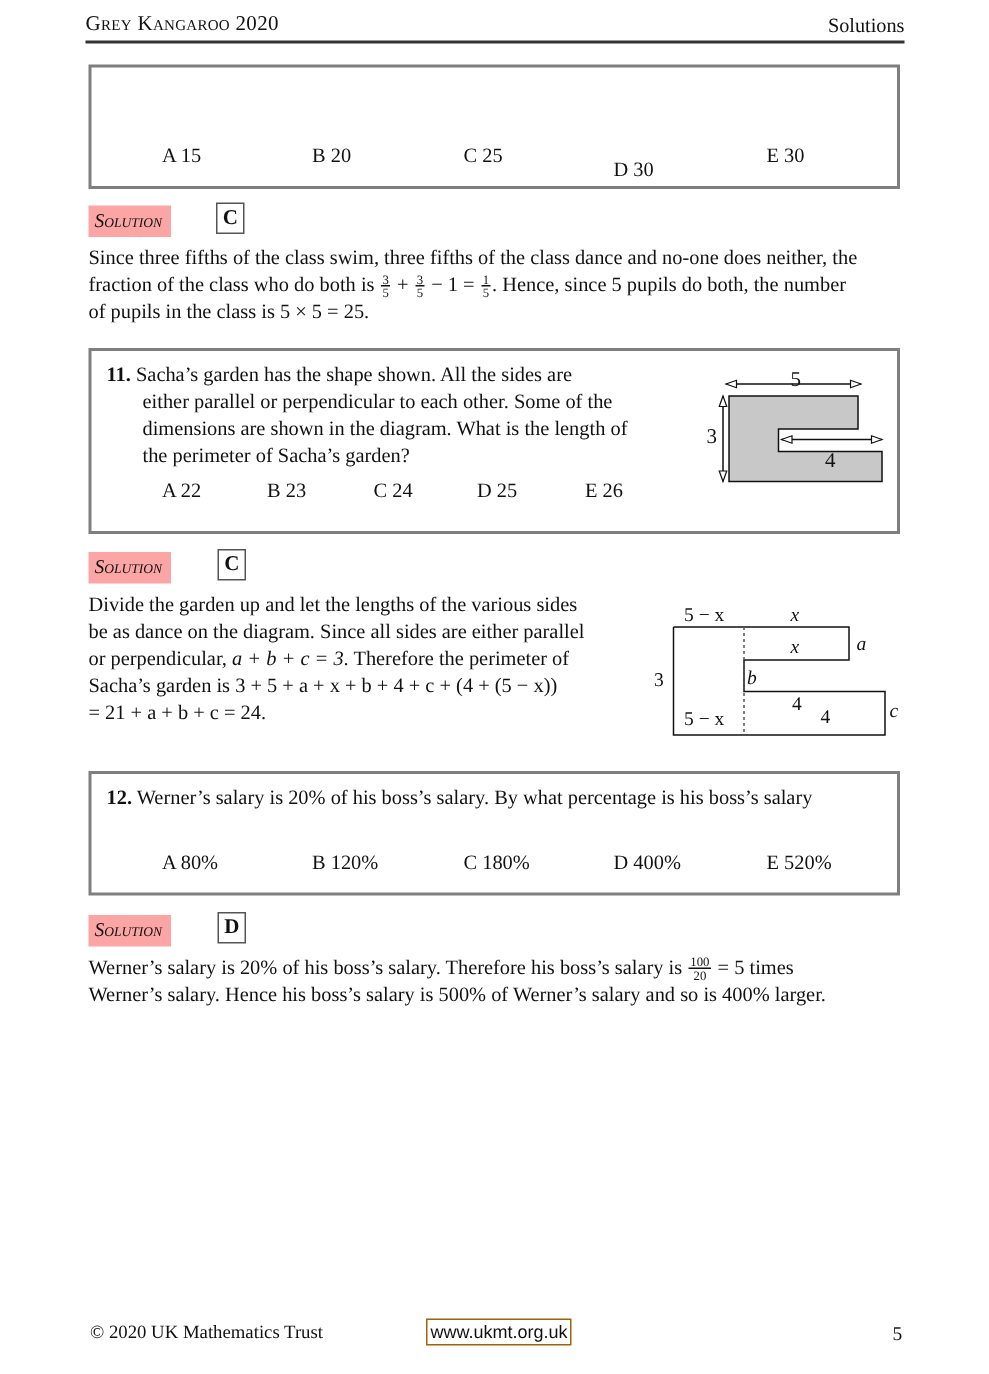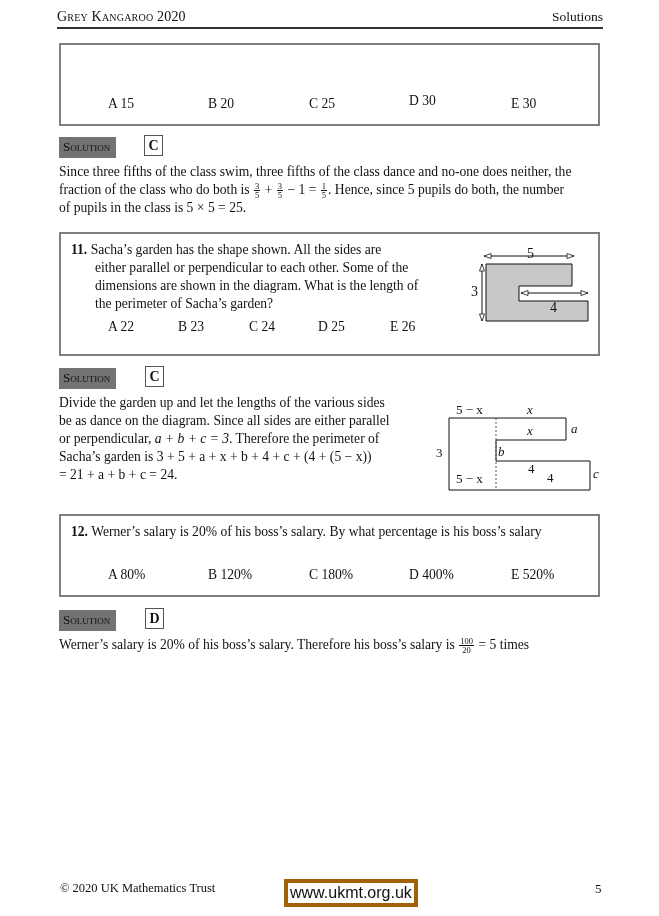--- a/index.html
+++ b/index.html
@@ -8,46 +8,46 @@
   .abs { position:absolute; }
   .header-left { left:57px; top:9px; font-size:14px; font-variant:small-caps; letter-spacing:0.2px; }
   .header-right { right:56px; top:9px; font-size:13.5px; }
   .header-rule { left:57px; top:27px; width:546px; height:2px; background:#333; }
 
   .qbox { left:59px; width:541px; border:2px solid #7f7f7f; box-sizing:border-box; }
   .qnum { font-weight:bold; }
   .qtext { line-height:18px; }
   .opt { position:absolute; white-space:nowrap; }
 
-  .sol-tag { background:#737373; font-variant:small-caps; font-size:13px; padding:2px 6px 3px 4px; }
+  .sol-tag { background:#fca5a5; font-variant:small-caps; font-size:13px; padding:2px 6px 3px 4px;font-style:italic; }
   .sol-ans { border:1px solid #555; font-weight:bold; font-size:14px; width:17px; height:19px;
              text-align:center; line-height:19px; background:#fff; }
   .para { line-height:18px; text-align:justify; }
   .frac { display:inline-block; vertical-align:middle; text-align:center; font-size:8.5px; line-height:8px; margin:0 1px; }
   .frac .n { display:block; border-bottom:0.8px solid #111; padding:0 1px; }
   .frac .d { display:block; }
   i.v { font-style:italic; }
 
   .footer-left { left:60px; top:881px; font-size:12.5px; }
-  .footer-link { left:284px; top:879px; font-family:"Liberation Sans", sans-serif; font-size:16px;
-                 border:4px solid #a16207; padding:1px 2px; color:#111; text-decoration:none; }
+  .footer-link { left:284px; top:879px; font-family:"Liberation Sans", sans-serif; font-size:12px;
+                 border:1px solid #a16207; padding:1px 2px; color:#111; text-decoration:none; }
   .footer-page { left:595px; top:881px; font-size:13px; }
 </style>
 </head>
 <body>
 
 <div class="abs header-left">Grey Kangaroo 2020</div>
 <div class="abs header-right">Solutions</div>
 <div class="abs header-rule"></div>
 
 <div class="abs qbox" style="top:43px;height:83px;">
   <span class="opt" style="left:47px;top:51px;">A  15</span>
   <span class="opt" style="left:147px;top:51px;">B  20</span>
   <span class="opt" style="left:248px;top:51px;">C  25</span>
-  <span class="opt" style="left:348px;top:48px;">D  30</span>
+  <span class="opt" style="left:348px;top:60px;">D  30</span>
   <span class="opt" style="left:450px;top:51px;">E  30</span>
 </div>
 
 <span class="abs sol-tag" style="left:59px;top:137px;">Solution</span>
 <span class="abs sol-ans" style="left:144px;top:135px;">C</span>
 <div class="abs para" style="left:59px;top:163px;width:545px;">
   <span>Since three fifths of the class swim, three fifths of the class dance and no-one does neither, the</span><br>
   <span>fraction of the class who do both is</span>
   <span class="frac"><span class="n">3</span><span class="d">5</span></span>
   <span>+</span>
@@ -128,17 +128,18 @@
   <span class="opt" style="left:348px;top:51px;">D  400%</span>
   <span class="opt" style="left:450px;top:51px;">E  520%</span>
 </div>
 
 <span class="abs sol-tag" style="left:59px;top:610px;">Solution</span>
 <span class="abs sol-ans" style="left:145px;top:608px;">D</span>
 <div class="abs para" style="left:59px;top:636px;width:545px;">
   <span>Werner’s salary is 20% of his boss’s salary.  Therefore his boss’s salary is</span>
   <span class="frac"><span class="n">100</span><span class="d">20</span></span>
   <span>= 5 times</span><br>
+  <span>Werner’s salary. Hence his boss’s salary is 500% of Werner’s salary and so is 400% larger.</span>
 </div>
 
 <span class="abs footer-left">© 2020 UK Mathematics Trust</span>
 <a class="abs footer-link">www.ukmt.org.uk</a>
 <span class="abs footer-page">5</span>
 
 </body></html>

